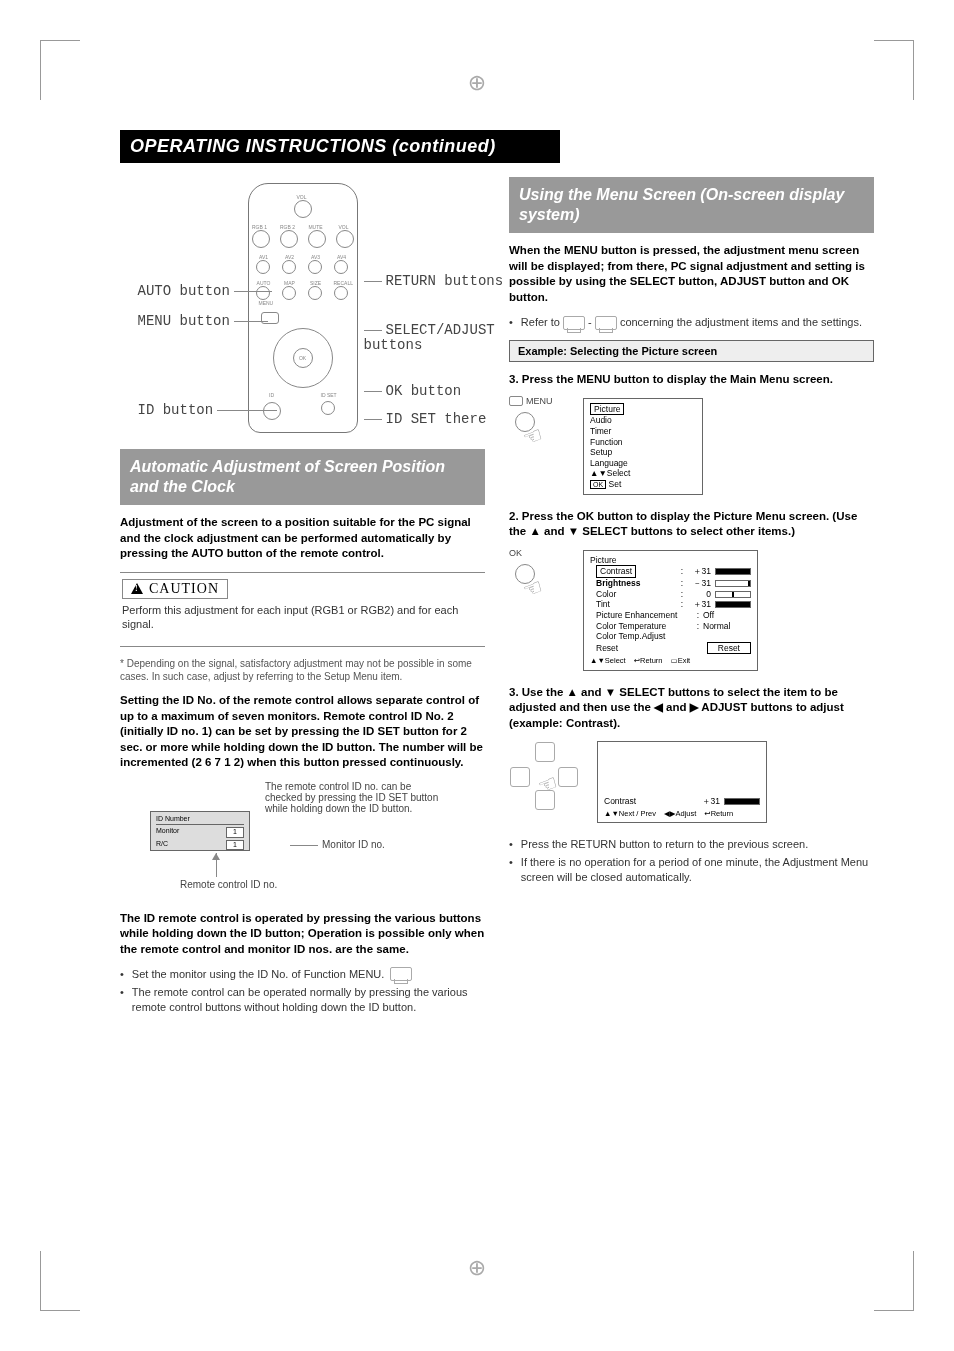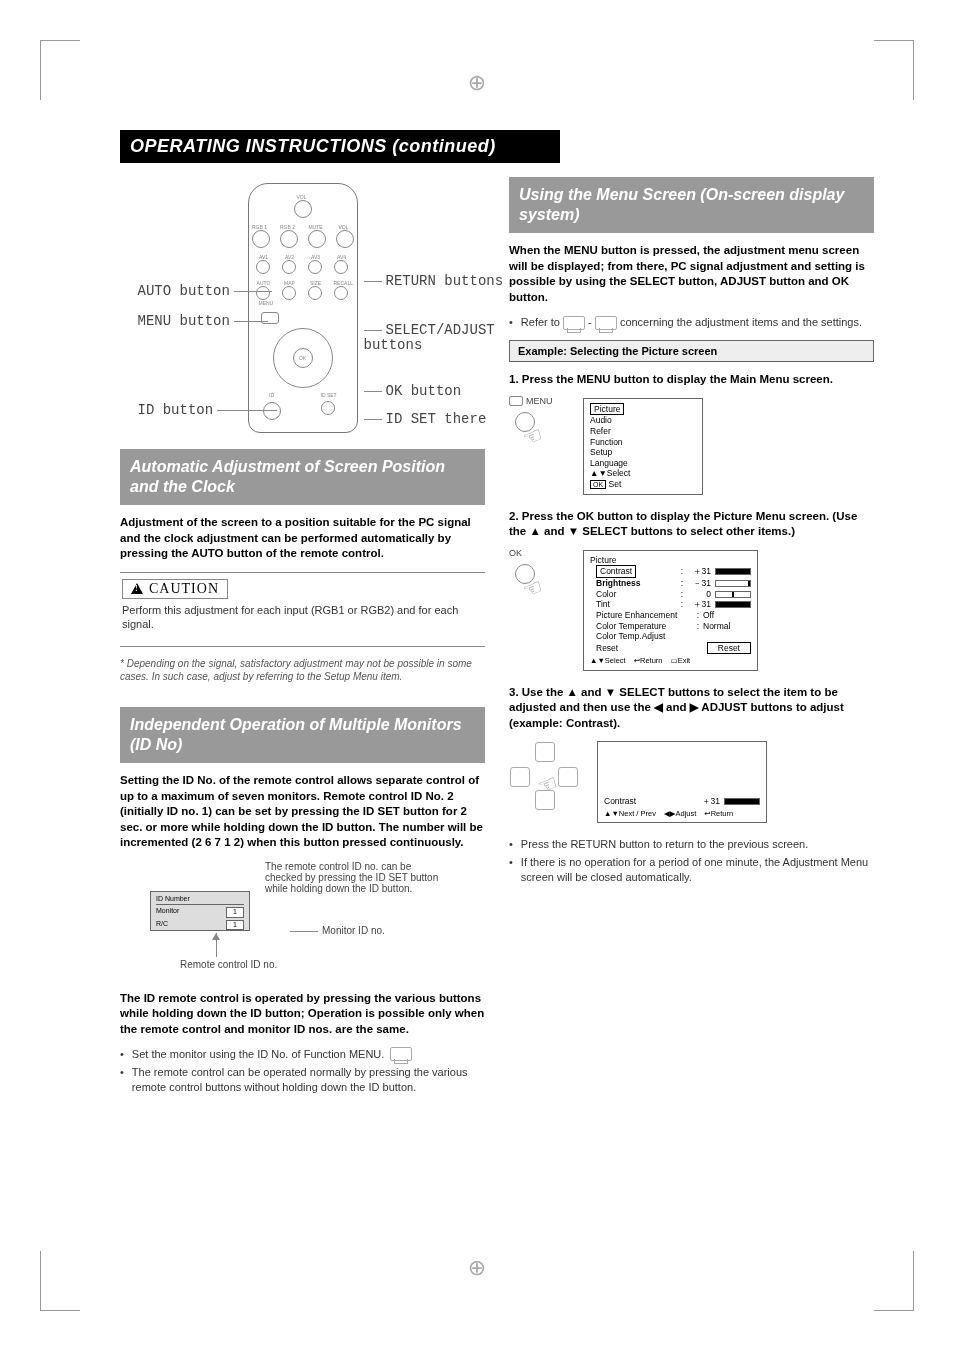--- a/index.html
+++ b/index.html
@@ -40,21 +40,21 @@
   }
   .bold-para { font-weight: 700; font-size: 11.5px; line-height: 1.35; margin: 10px 0; }
   .para { font-size: 11px; line-height: 1.35; margin: 6px 0; color: #333; }
   .small { font-size: 10px; color: #555; line-height: 1.3; }
   .caution-box {
     border: 1px solid #888; padding: 1px 8px; display: inline-flex; align-items: center; gap: 6px;
     font-family: "Times New Roman", serif; font-size: 14px; letter-spacing: 1px;
   }
   .tri { width: 0; height: 0; border-left: 6px solid transparent; border-right: 6px solid transparent; border-bottom: 11px solid #000; display:inline-block; position:relative;}
   .tri::after { content:"!"; position:absolute; left:-2px; top:1px; color:#fff; font-size:8px; font-weight:bold;}
-  .note-ast { display: flex; gap: 4px; margin: 10px 0 24px; font-style: italic; }
+  .note-ast { display: flex; gap: 4px; margin: 10px 0 8px; }
   .bullet-row { display: flex; gap: 6px; margin: 3px 0; }
   .bullet-dot::before { content: "•"; margin-right: 2px; }
   .example-box { border: 1px solid #666; background:#eee; padding: 4px 8px; font-weight: 700; font-size: 11px; margin: 10px 0; }
 
   .remote-fig {
     position: relative; width: 330px; height: 260px; margin: 0 auto 12px;
   }
   .remote-body {
     position: absolute; left: 110px; top: 6px; width: 110px; height: 250px;
     border: 1px solid #777; border-radius: 20px 20px 12px 12px; background: #fff;
@@ -226,37 +226,36 @@
         <div class="caution-box">
           <span class="tri"></span>
           <span>CAUTION</span>
         </div>
         <div class="para" style="margin-top:4px;">Perform this adjustment for each input (RGB1 or RGB2) and for each signal.</div>
       </div>
       <div class="note-ast small">
         <span>* Depending on the signal, satisfactory adjustment may not be possible in some cases. In such case, adjust by referring to the Setup Menu item.</span>
       </div>
 
-      <div class="h2-bar">Independent Operation of Multiple Monitors (ID No)</div>
       <div class="bold-para">Setting the ID No. of the remote control allows separate control of up to a maximum of seven monitors. Remote control ID No. 2 (initially ID no. 1) can be set by pressing the ID SET button for 2 sec. or more while holding down the ID button.  The number will be incremented (2   6   7   1   2) when this button pressed continuously.</div>
 
       <div class="idnum-fig">
         <div class="idnum-box">
           <div style="border-bottom:1px solid #666; padding-bottom:1px;">ID Number</div>
           <div class="field">
               <span>Monitor</span>
               <span class="val">1</span>
             </div>
           <div class="field">
               <span>R/C</span>
               <span class="val">1</span>
             </div>
         </div>
         <div class="idnum-cap" style="left:145px; top:0; width:185px;">The remote control ID no. can be checked by pressing the ID SET button while holding down the ID button.</div>
-        <div class="idnum-cap" style="left:170px; top:64px;"><span style="display:inline-block;border-top:1px solid #888;width:28px;vertical-align:middle;margin-right:4px;"></span><span>Monitor ID no.</span></div>
+        <div class="idnum-cap" style="left:170px; top:58px;"><span style="display:inline-block;border-top:1px solid #888;width:28px;vertical-align:middle;margin-right:4px;"></span><span>Monitor ID no.</span></div>
         <div class="idnum-cap" style="left:60px; top:98px;">Remote control ID no.</div>
         <div style="position:absolute; left:96px; top:72px; height:24px; border-left:1px solid #888;"></div>
         <div style="position:absolute; left:92px; top:72px; width:0;height:0;border-left:4px solid transparent;border-right:4px solid transparent;border-bottom:7px solid #888;"></div>
       </div>
 
       <div class="bold-para">The ID remote control is operated by pressing the various buttons while holding down the ID button; Operation is possible only when the remote control and monitor ID nos. are the same.</div>
       <div class="bullet-row para">
           <span class="bullet-dot"></span>
           <span>Set the monitor using the ID No. of Function MENU.</span> 
           <span class="pg-ref"></span>
@@ -272,34 +271,34 @@
       <div class="bold-para">When the MENU button is pressed, the adjustment menu screen will be displayed; from there, PC signal adjustment and setting is possible by using the SELECT button, ADJUST button and OK button.</div>
       <div class="bullet-row para">
         <span class="bullet-dot"></span>
         <span>
           <span>Refer to </span><span class="pg-ref"></span><span> - </span><span class="pg-ref"></span><span> concerning the adjustment items and the settings.</span>
         </span>
       </div>
 
       <div class="example-box">Example: Selecting the Picture screen</div>
 
-      <div class="bold-para">1. Press the MENU button to display the Main Menu screen.</div>
+      <div class="bold-para">3. Press the MENU button to display the Main Menu screen.</div>
       <div class="step-fig">
         <div class="press-icon">
           <div class="cap cap-menu">
               <span class="btn-icon"></span>
               <span>MENU</span>
             </div>
           <div class="btnc"></div>
           <div class="hand">☜</div>
         </div>
         <div class="osd-box" style="width:120px;">
           <div><span class="hl">Picture</span></div>
           <div>Audio</div>
-          <div>Refer</div>
+          <div>Timer</div>
           <div>Function</div>
           <div>Setup</div>
           <div>Language</div>
           <div>▲▼<span>Select</span></div>
           <div><span style="border:1px solid #000;padding:0 2px;font-size:7px;">OK</span><span> Set</span></div>
         </div>
       </div>
 
       <div class="bold-para">2. Press the OK button to display the Picture Menu screen. (Use the ▲ and ▼ SELECT buttons to select other items.)</div>
       <div class="step-fig">

